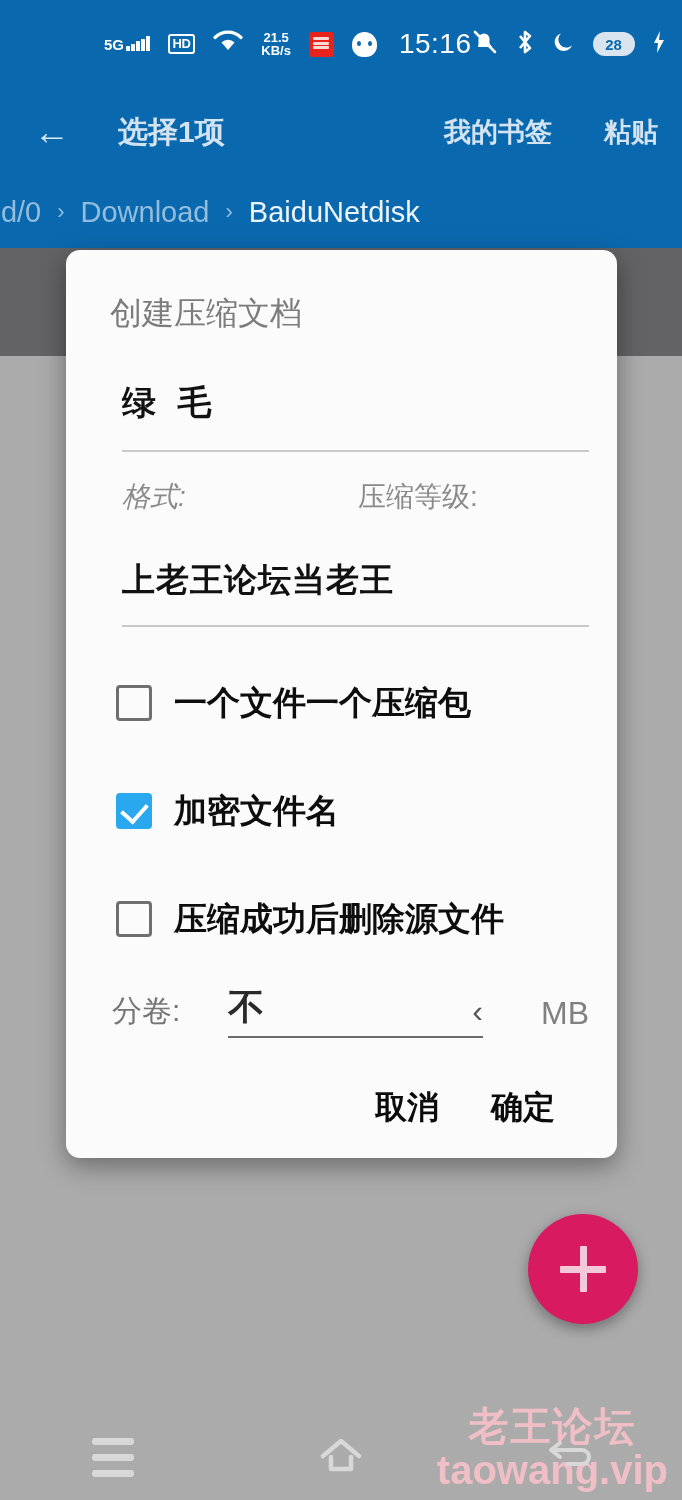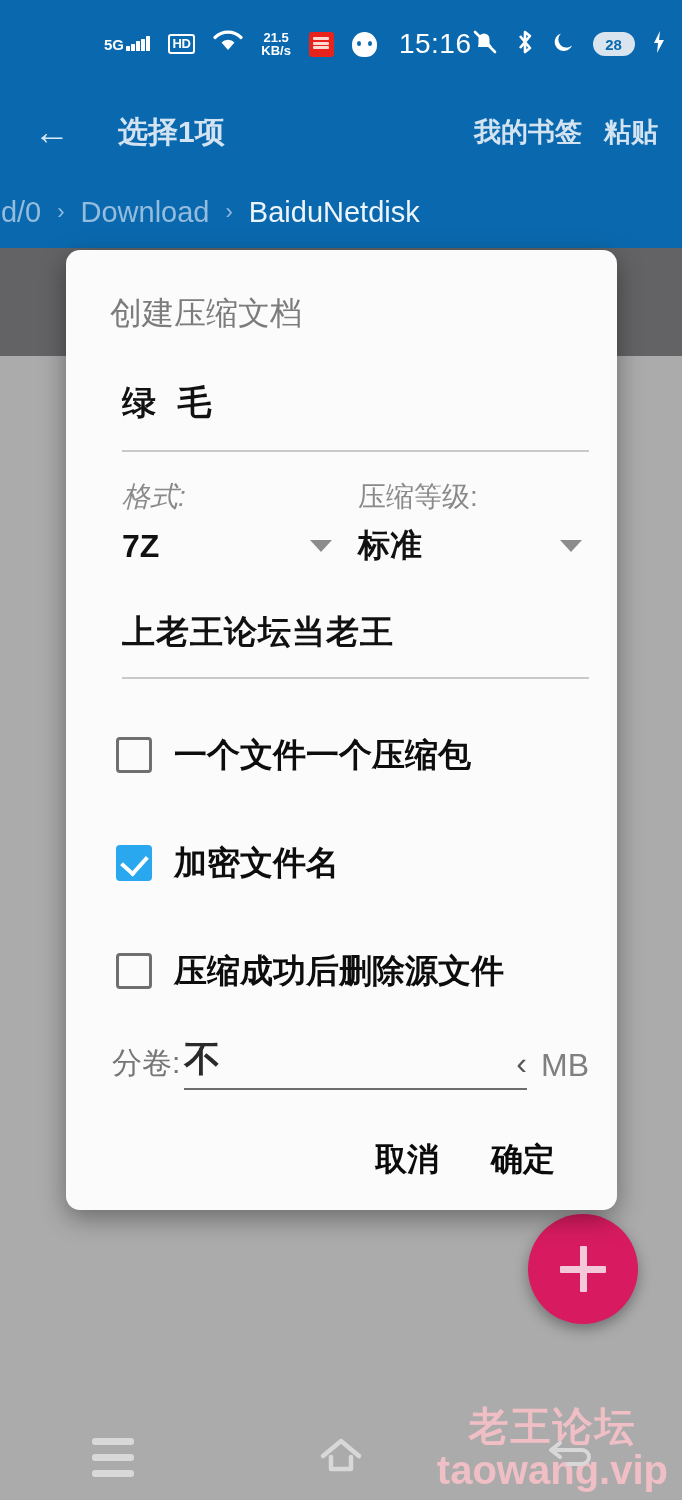--- a/index.html
+++ b/index.html
@@ -55,21 +55,21 @@
     display:flex; align-items:center; justify-content:center;
   }
 
   .appbar {
     position: absolute; top: 88px; left: 0; right: 0; height: 88px;
     background: #0a69ae; color: #cfe0ef;
     display: flex; align-items: center;
   }
   .appbar .back { margin-left: 34px; font-size: 36px; line-height: 1; color:#d7e6f3; }
   .appbar .title { margin-left: 48px; font-size: 30px; font-weight: bold; color:#d3e3f1; }
-  .appbar .actions { margin-left: auto; margin-right: 24px; display:flex; gap: 22px; }
+  .appbar .actions { margin-left: auto; margin-right: 24px; display:flex; gap: 52px; }
   .appbar .actions span { font-size: 27px; font-weight: bold; color:#d3e3f1; }
 
   .crumbbar {
     position: absolute; top: 176px; left: 0; right: 0; height: 72px;
     background: #0a69ae; display:flex; align-items:center; overflow:hidden;
   }
   .crumbbar .cb { display:flex; align-items:center; white-space: nowrap; margin-left: -62px; }
   .crumbbar .seg { font-size: 29px; color: #93bcdd; }
   .crumbbar .seg.current { color: #edf4fa; }
   .crumbbar .sep { font-size: 22px; color: #93bcdd; margin: 0 16px; }
@@ -162,21 +162,21 @@
   .cbox.on {
     background: #29a8f0; position:relative;
   }
   .cbox.on::after {
     content:""; position:absolute; left: 10px; top: 5px; width: 13px; height: 20px;
     border: 4px solid #fff; border-top: none; border-left: none;
     transform: rotate(42deg);
   }
   .chk-label { margin-left: 22px; font-size: 33px; font-weight: bold; color:#0d0d0d; }
 
-  .split-row { display:flex; align-items: flex-end; margin: 10px 0 0 18px; }
+  .split-row { display:flex; align-items: flex-end; margin: 10px 0 0 18px; gap: 44px; }
   .split-row .lab { font-size: 30px; color:#767676; padding-bottom: 6px; }
   .split-under {
     flex: 1; margin-left: 4px; border-bottom: 2px solid #6d6d6d;
     display:flex; align-items:flex-end; justify-content: space-between;
     padding-bottom: 4px; margin-right: 14px;
   }
   .split-under .val { font-size: 36px; font-weight: bold; color:#2a2a2a; }
   .split-under .chev { font-size: 32px; color:#555; padding-bottom: 2px; }
   .split-row .unit { font-size: 32px; color:#808080; padding-bottom: 6px; }
 
@@ -314,30 +314,20 @@
 
   <div class="dlg-title">创建压缩文档</div>
 
   <div class="name-field">绿 毛</div>
   <div class="rule"></div>
 
   <div class="sel-labels">
     <span class="l1">格式:</span>
     <span class="l2">压缩等级:</span>
   </div>
-  <div class="sel-values">
-    <span class="spin fmt">
-      <span class="v">7Z</span>
-      <span class="caret"></span>
-    </span>
-    <span class="spin lvl">
-      <span class="v">标准</span>
-      <span class="caret"></span>
-    </span>
-  </div>
 
   <div class="pw-field">上老王论坛当老王</div>
   <div class="rule"></div>
 
   <div class="checks">
     <div class="chk-row">
       <span class="cbox off"></span>
       <span class="chk-label">一个文件一个压缩包</span>
     </div>
     <div class="chk-row">

